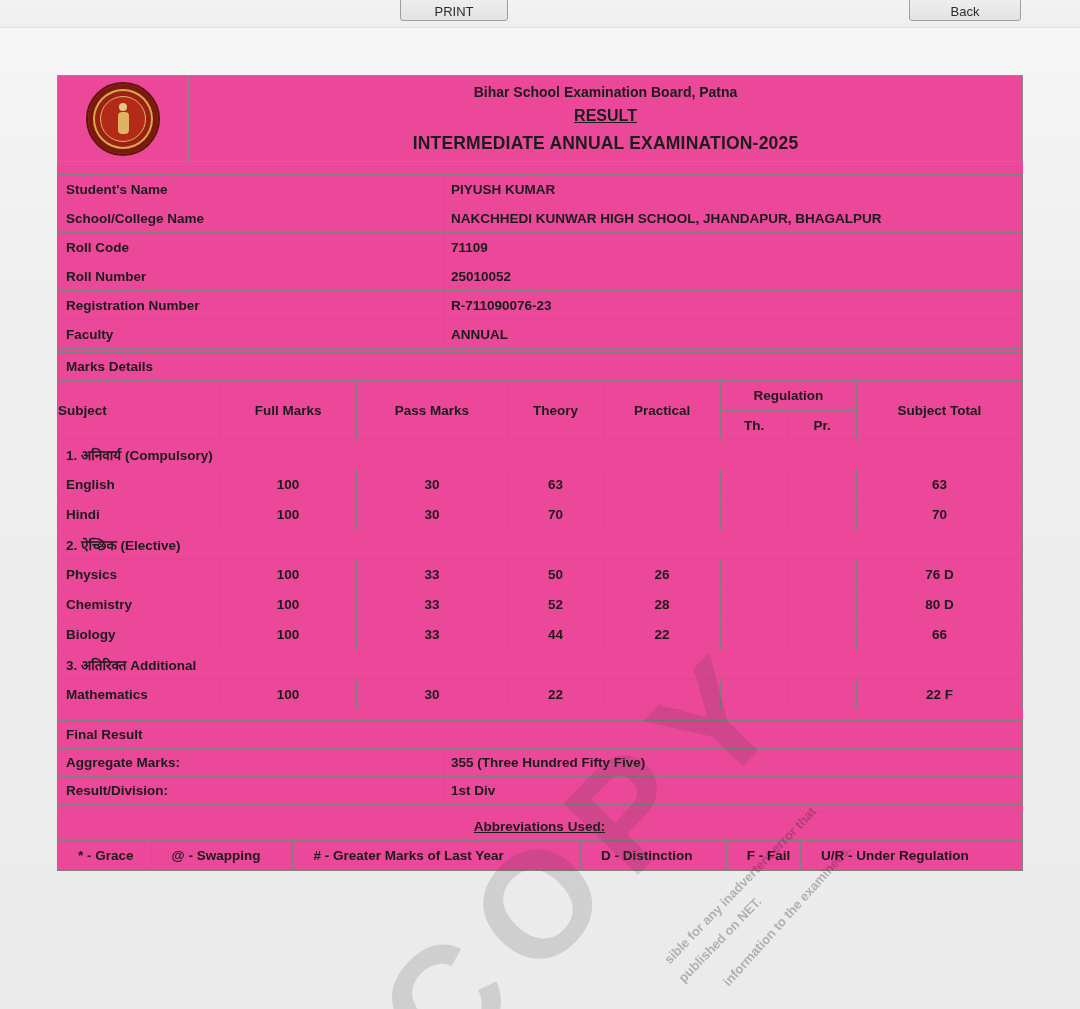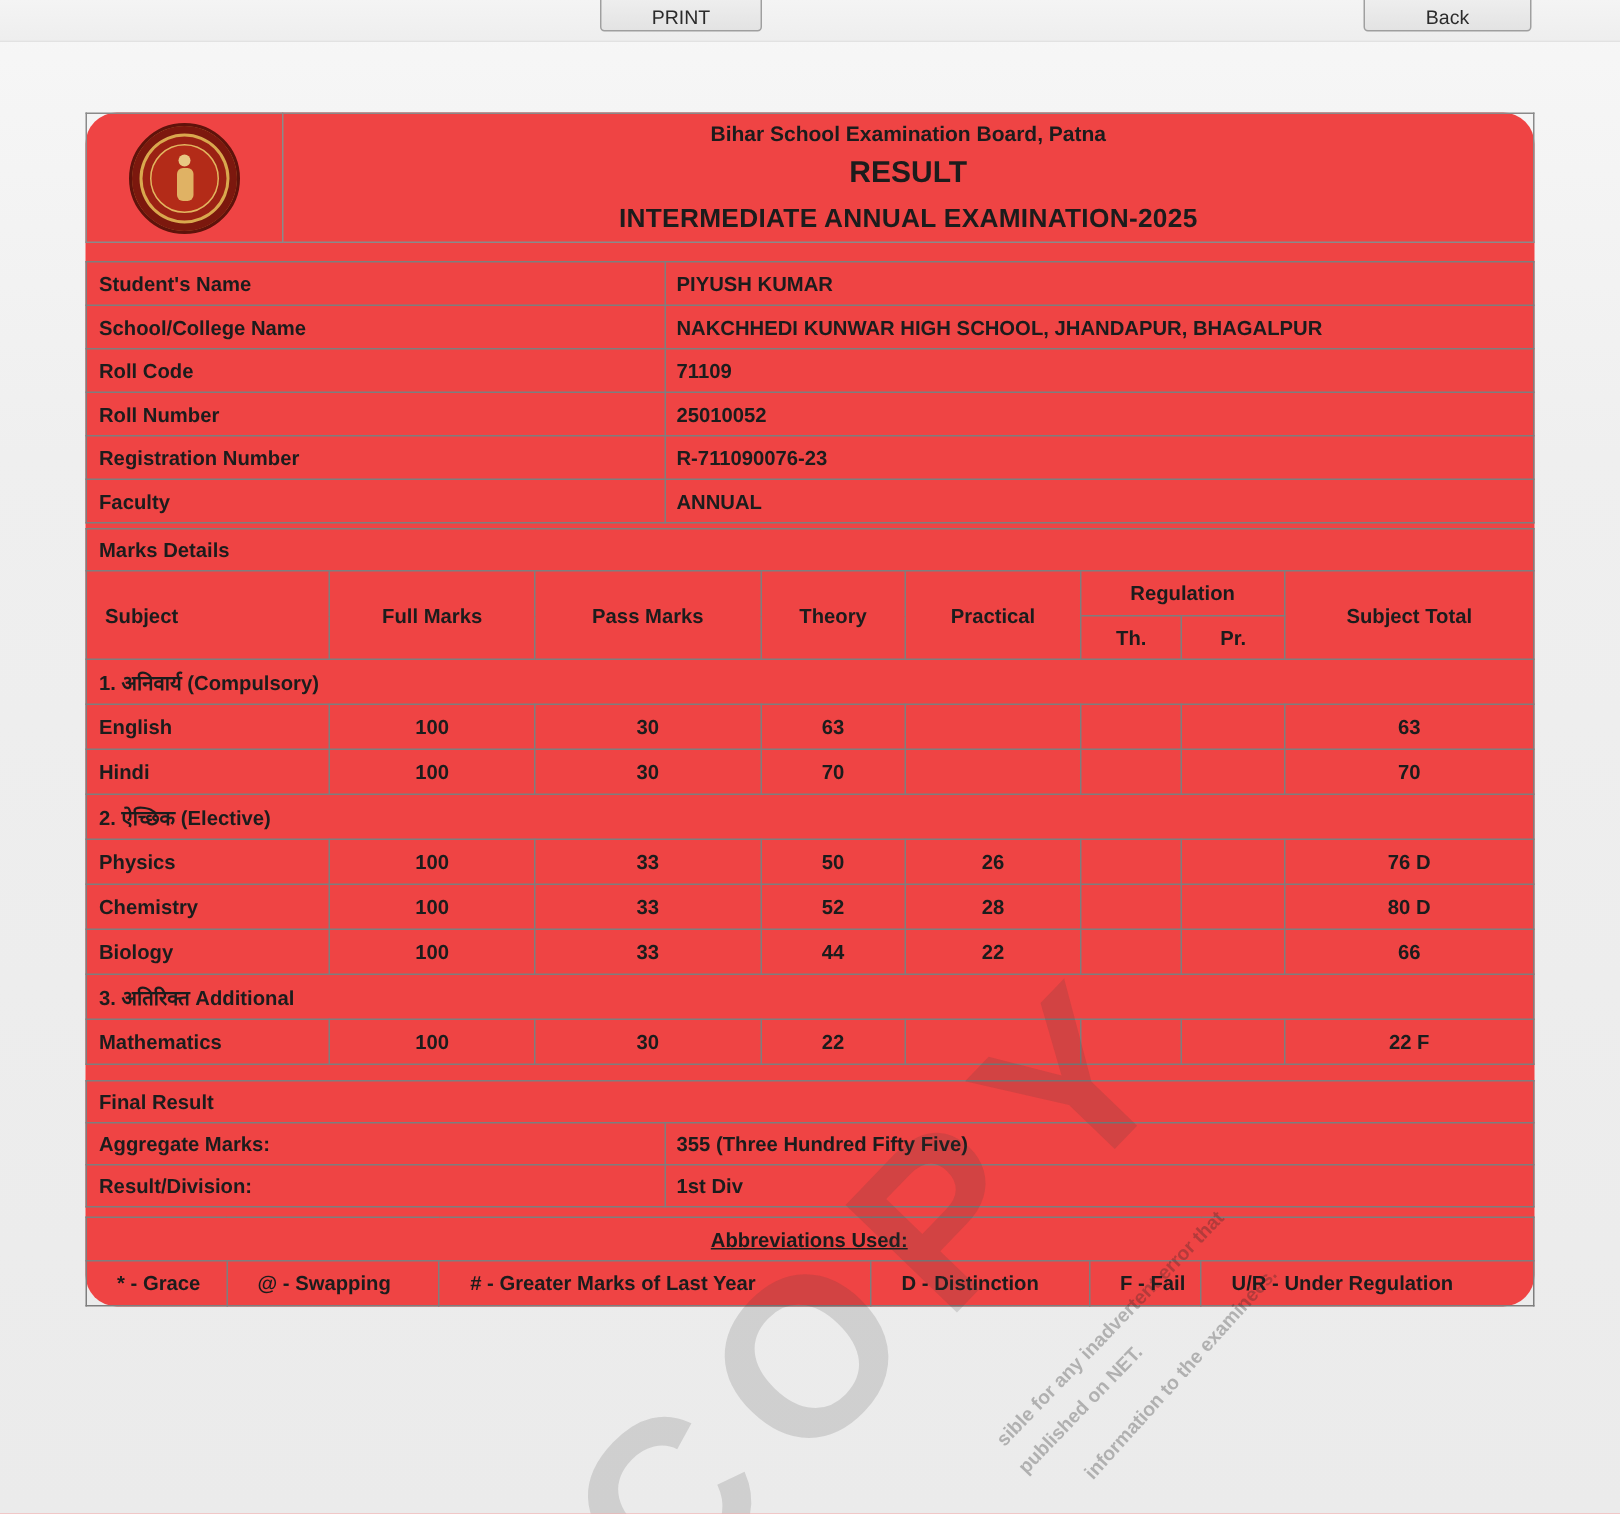--- a/index.html
+++ b/index.html
@@ -18,49 +18,49 @@
     position:absolute;top:-7px;height:28px;
     background:linear-gradient(180deg,#f1f1f1,#e3e3e3);
     border:1px solid #9f9f9f;border-radius:3px;
     font-family:"Liberation Sans",sans-serif;font-size:13px;color:#2b2b2b;
     text-align:center;line-height:34px;cursor:pointer;box-sizing:border-box;
   }
   .btn-print{left:400px;width:108px;}
   .btn-back{left:909px;width:112px;}
 
   .sheet{
-    position:absolute;left:57px;top:75px;width:966px;background:#ef4444;border-radius:21px;
+    position:absolute;left:57px;top:75px;width:966px;background:#ec4899;
   }
   table{width:100%;border-collapse:collapse;table-layout:fixed;}
   td,th{
     border:1px solid #7e7e7e;
     font-size:13.5px;font-weight:bold;color:#1c1c1c;
     vertical-align:middle;box-sizing:border-box;
     overflow:hidden;white-space:nowrap;
   }
   .t-header{margin-bottom:12px;}
   .t-header td{height:86px;border:1px solid #8a8a8a;}
   .logo-cell{width:131px;text-align:center;}
   .head-cell{text-align:center;}
   .board-name{font-size:14px;}
-  .result-label{font-size:20px;margin-top:7px;}
+  .result-label{font-size:16px;margin-top:7px;text-decoration:underline;}
   .exam-title{font-size:17.5px;margin-top:8px;letter-spacing:.2px;}
 
   .t-info{margin-bottom:3px;}
   .t-info td{height:29px;}
   .t-final{margin-bottom:6px;margin-top:10px;}
   .t-final td{height:28px;}
   .label-col{width:40%;}
   td.lbl,td.val{text-align:left;padding-left:8px;}
   td.val{padding-left:7px;}
 
   .t-marks td,.t-marks th{height:30px;text-align:center;}
   .t-marks .details-row td{height:28px;text-align:left;padding-left:8px;margin-left:12px;}
   .t-marks th{font-weight:bold;}
-  th.subj-h{text-align:left;padding-left:12px;}
+  th.subj-h{text-align:left;padding-left:0;}
   td.subj{text-align:left;padding-left:8px;}
   td.section{text-align:left;padding-left:8px;}
   .t-marks thead tr.h1 th{height:30px;}
   .t-marks thead tr.h2 th{height:29px;}
 
   .t-abbr td{height:30px;text-align:left;padding-left:20px;}
   .t-abbr .abbr-title-row td{height:29px;text-align:center;padding-left:0;}
   .abbr-title{text-decoration:underline;}
 
   

